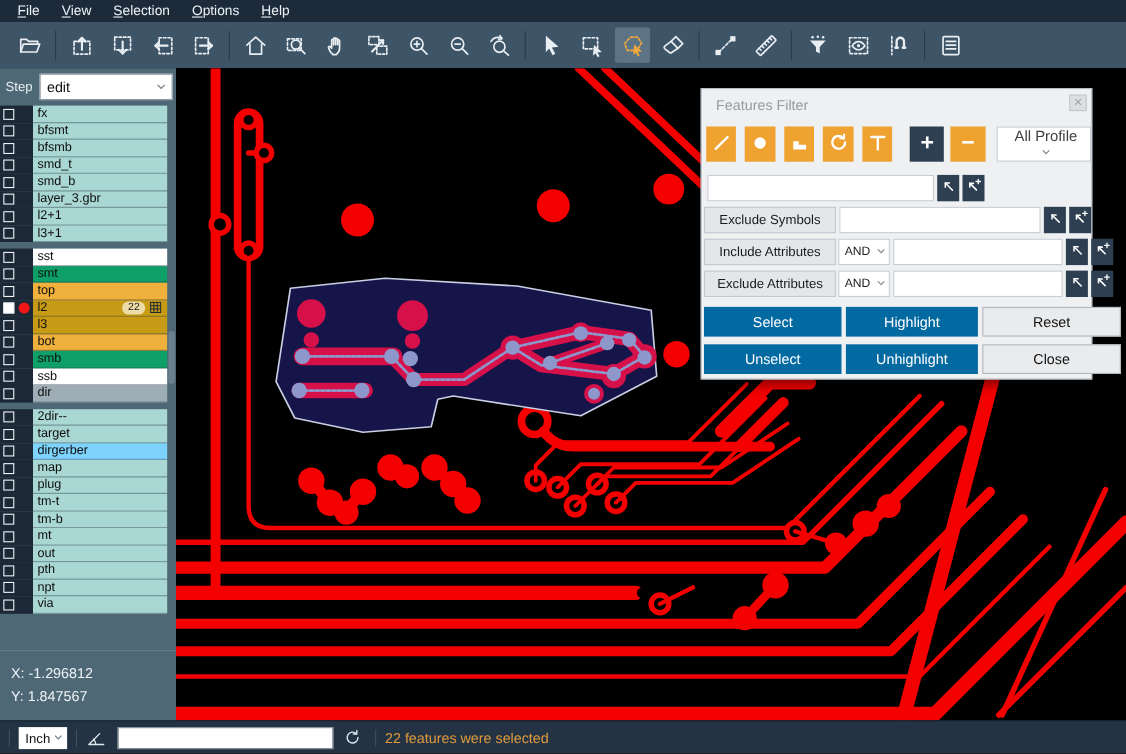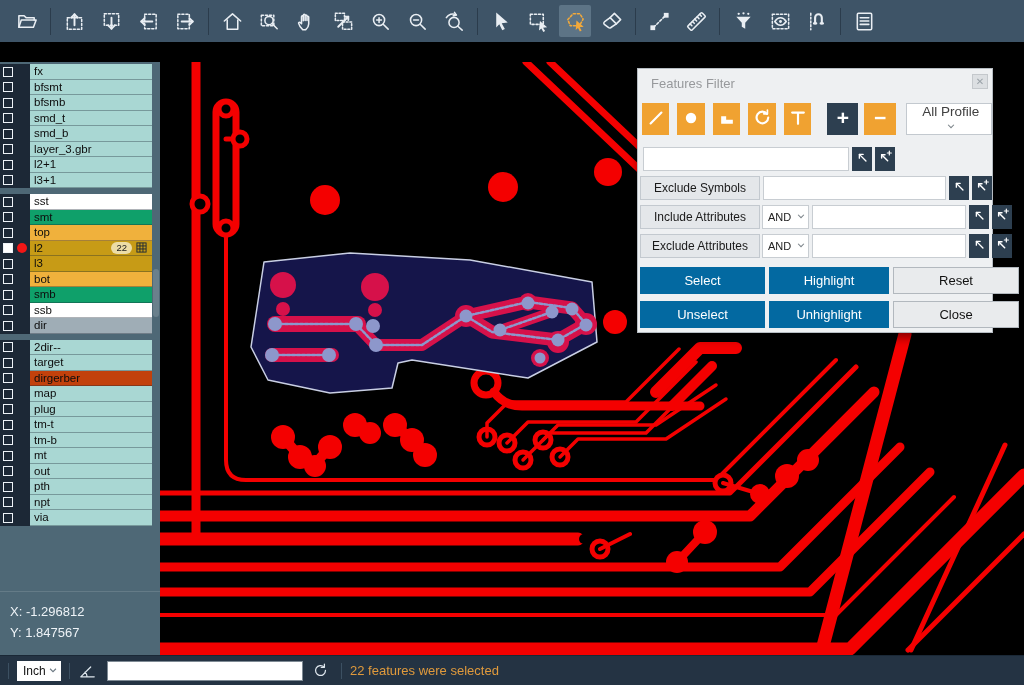--- a/index.html
+++ b/index.html
@@ -59,21 +59,21 @@
   .R{stroke:var(--red);fill:none;}
   .Rf{fill:var(--red);stroke:none;}
   .ring{fill:#000;stroke:var(--red);}
   .C{stroke:var(--crimson);fill:none;}
   .Cf{fill:var(--crimson);stroke:none;}
   .P{stroke:var(--peri);fill:none;}
   .Pf{fill:var(--peri);stroke:none;}
   .sel{fill:var(--selfill);stroke:var(--selstroke);}
 
   
-  .dialog{position:absolute;left:637px;top:6px;width:356px;height:265px;background:var(--dialog-bg);
+  .dialog{position:absolute;left:637px;top:18px;width:356px;height:265px;background:var(--dialog-bg);
     border:1px solid #b6bcc2;box-shadow:3px 4px 10px rgba(0,0,0,.5);}
   .dlg-title{height:28px;display:flex;align-items:center;padding-left:13px;font-size:13px;color:#97999c;}
   .dlg-close{position:absolute;top:5px;right:4px;width:16px;height:15px;background:#dcdfe2;
     border:1px solid #c4c8cc;color:#9aa2a8;font-size:10px;line-height:13px;text-align:center;}
   .type-row{display:flex;align-items:center;margin:6px 0 0 4px;}
   .type-btn{width:30px;height:32px;background:var(--accent);border:none;margin-right:8px;
     display:flex;align-items:center;justify-content:center;padding:0;}
   .pm-btn{width:34px;height:32px;border:none;color:#fff;font-size:21px;font-weight:bold;
     display:flex;align-items:center;justify-content:center;padding:0 0 2px 0;}
   .pm-add{background:#2d3f50;margin-left:8px;}
@@ -107,20 +107,27 @@
   .cmd-input{width:196px;height:20px;margin-left:10px;border:1px solid #7e8a94;background:#fff;
     font-size:12px;padding:0 4px;}
   .status-msg{color:#e09a3c;font-size:13px;}
   .sb-icon{display:flex;margin-left:9px;color:#dfe7ee;}
 </style>
 </head>
 <body>
 
 <div id="window">
 
+  <div class="menubar">
+      <span class="menu-item"><u>F</u>ile</span>
+      <span class="menu-item"><u>V</u>iew</span>
+      <span class="menu-item"><u>S</u>election</span>
+      <span class="menu-item"><u>O</u>ptions</span>
+      <span class="menu-item"><u>H</u>elp</span>
+    </div>
 
   <div class="toolbar">
       <div class="tb-group">
         <button class="tb-btn">
           <span class="icon">
             <svg width="23" height="23" viewBox="0 0 24 24" fill="none" stroke="currentColor" stroke-width="1.6" stroke-linecap="round" stroke-linejoin="round">
               <path d="M3 18V6h5.5l2 2H19v2.5"></path>
               <path d="M5.5 10.5H21l-2.8 7.5H3z"></path>
             </svg>
           </span>
@@ -326,20 +333,31 @@
               <path d="M7.5 8h9M7.5 11.5h9M7.5 15h9"></path>
             </svg>
           </span>
         </button>
       </div>
     </div>
 
   <div class="main">
 
     <div class="sidebar">
+      <div class="step-row">
+        <span class="step-label">Step</span>
+        <div class="step-select">
+          <span>edit</span>
+          <span>
+            <svg width="11" height="11" viewBox="0 0 24 24" fill="none" stroke="#6d7a84" stroke-width="2.4">
+                <path d="M5 9l7 7 7-7"></path>
+              </svg>
+          </span>
+        </div>
+      </div>
       <div class="layer-list">
         <div class="scroll-thumb"></div>
       <div class="layer-row">
             <div class="layer-left">
               <div class="cbx"></div>
               <div class="dotslot"></div>
             </div>
             <div class="layer-name" style="background: rgb(169, 215, 211);">
               <span>fx</span>
             </div>
@@ -515,21 +533,21 @@
             </div>
             <div class="layer-name" style="background: rgb(169, 215, 211);">
               <span>target</span>
             </div>
           </div>
           <div class="layer-row">
             <div class="layer-left">
               <div class="cbx"></div>
               <div class="dotslot"></div>
             </div>
-            <div class="layer-name" style="background: #c2410c;">
+            <div class="layer-name" style="background: #7dd3fc;">
               <span>dirgerber</span>
             </div>
           </div>
           <div class="layer-row">
             <div class="layer-left">
               <div class="cbx"></div>
               <div class="dotslot"></div>
             </div>
             <div class="layer-name" style="background: rgb(169, 215, 211);">
               <span>map</span>

